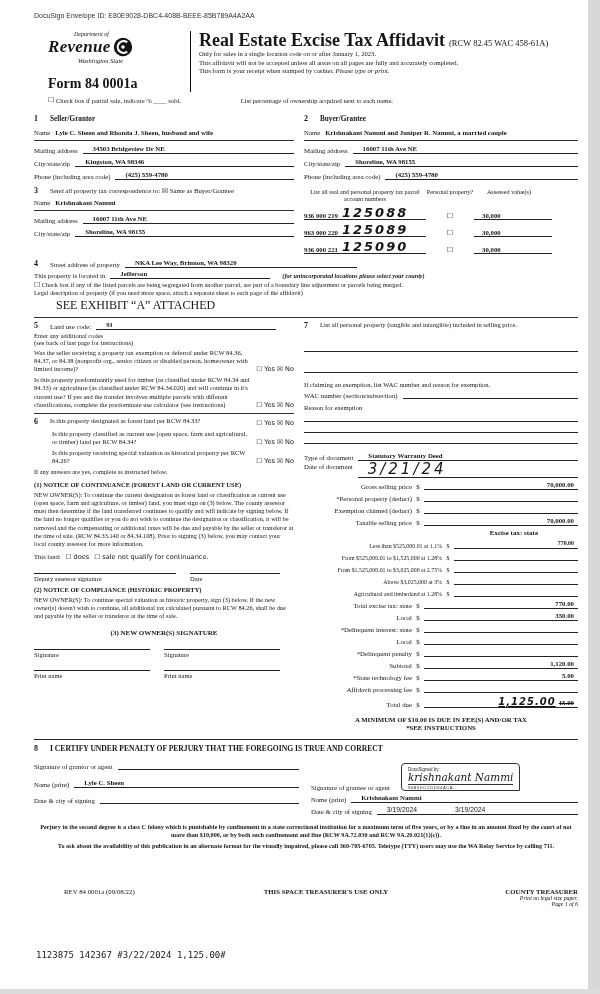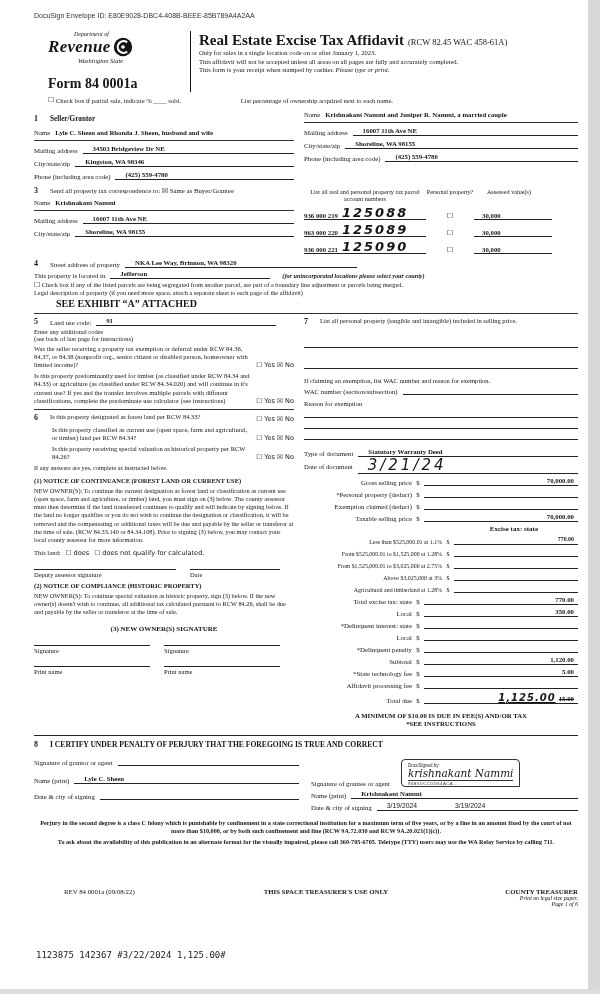--- a/index.html
+++ b/index.html
@@ -13,21 +13,21 @@
   .header{display:flex;margin-top:12px;}
   .hdr-left{width:152px;padding-left:14px;box-sizing:border-box;}
   .dept-of{font-size:6px;font-style:italic;margin-left:26px;}
   .rev-row{display:flex;align-items:flex-end;}
   .revenue{font-size:17px;font-weight:bold;font-style:italic;letter-spacing:.3px;}
   .logo{width:20px;height:20px;margin-left:2px;}
   .wa-state{font-size:6.5px;font-style:italic;margin-left:30px;}
   .form-no{font-size:14px;font-weight:bold;margin-top:12px;white-space:nowrap;}
   .hdr-div{border-left:1.5px solid #111;margin:0 8px 0 4px;}
   .hdr-right{flex:1;}
-  .title{font-size:15px;font-weight:bold;line-height:1.05;}
+  .title{font-size:18px;font-weight:bold;line-height:1.05;}
   .title-ref{font-size:8.5px;font-weight:normal;}
   .hnote{font-size:6.6px;line-height:1.3;}
   .hnote .it{font-style:italic;}
   .partial-row{display:flex;font-size:6.6px;margin:5px 0 3px 14px;}
   .own-note{margin-left:60px;}
   
   .cbx{font-family:"DejaVu Sans",sans-serif;font-size:7px;line-height:1;}
   .answer{font-family:"DejaVu Sans",sans-serif;font-size:6.6px;white-space:pre;}
   .cols{display:flex;align-items:stretch;}
   .lcol{width:260px;}
@@ -148,20 +148,21 @@
         <div class="frow">
             <span class="flabel">City/state/zip</span>
             <span class="uval">Kingston, WA 98346</span>
           </div>
         <div class="frow">
             <span class="flabel">Phone (including area code)</span>
             <span class="uval">(425) 559-4780</span>
           </div>
       </div>
       <div class="rcol">
+        <div><span class="sec-num">2</span><span class="sec-head">Buyer/Grantee</span></div>
         <div class="frow">
             <span class="flabel">Name</span>
             <span class="small-bold">Krishnakant Nammi and Juniper R. Nammi, a married couple</span>
           </div>
         <div class="sep"></div>
         <div class="frow">
             <span class="flabel">Mailing address</span>
             <span class="uval">16007 11th Ave NE</span>
           </div>
         <div class="frow">
@@ -237,21 +238,21 @@
       <div class="frow" style="margin-top:2px;">
         <span class="flabel">This property is located in</span>
         <span class="uval" style="max-width:150px;">Jefferson</span>
         <span style="font-size:6.2px;font-style:italic;font-weight:bold;margin-left:12px;">(for unincorporated locations please select your county)</span>
       </div>
       <div style="font-size:6.3px;margin-top:2px;">
         <span class="cbx">☐</span>
         <span>Check box if any of the listed parcels are being segregated from another parcel, are part of a boundary line adjustment or parcels being merged.</span>
       </div>
       <div style="font-size:6.3px;">Legal description of property (if you need more space, attach a separate sheet to each page of the affidavit)</div>
-      <div style="font-size:10px;font-weight:bold;margin:2px 0 2px 22px;">SEE EXHIBIT “A” ATTACHED</div>
+      <div style="font-size:12px;font-weight:normal;margin:2px 0 2px 22px;">SEE EXHIBIT “A” ATTACHED</div>
       <div class="sep"></div>
     </div>
 
     <div class="cols" style="margin-top:3px;">
       <div class="lcol">
         <div class="frow" style="margin-top:0;">
           <span class="sec-num">5</span>
           <span class="flabel">Land use code:</span>
           <span class="uval" style="max-width:170px;">91</span>
         </div>
@@ -282,21 +283,21 @@
           <span class="qans answer">☐ Yes  ☒ No</span>
         </div>
 
         <div class="para">If any answers are yes, complete as instructed below.</div>
         <div class="para-title">(1) NOTICE OF CONTINUANCE (FOREST LAND OR CURRENT USE)</div>
         <div class="para">NEW OWNER(S): To continue the current designation as forest land or classification as current use (open space, farm and agriculture, or timber) land, you must sign on (3) below. The county assessor must then determine if the land transferred continues to qualify and will indicate by signing below. If the land no longer qualifies or you do not wish to continue the designation or classification, it will be removed and the compensating or additional taxes will be due and payable by the seller or transferor at the time of sale. (RCW 84.33.140 or 84.34.108). Prior to signing (3) below, you may contact your local county assessor for more information.</div>
 
         <div style="font-size:6.6px;margin-top:4px;">
           <span>This land:</span>&nbsp;&nbsp;
           <span class="answer">☐ does</span>&nbsp;&nbsp;
-          <span class="answer">☐ does not qualify for calculated.</span>
+          <span class="answer">☐ sale not qualify for continuance.</span>
         </div>
 
         <div class="sigline">
           <div class="sigcell">Deputy assessor signature</div>
           <div class="sigcell" style="max-width:90px;">Date</div>
         </div>
 
         <div class="para-title">(2) NOTICE OF COMPLIANCE (HISTORIC PROPERTY)</div>
         <div class="para">NEW OWNER(S): To continue special valuation as historic property, sign (3) below. If the new owner(s) doesn't wish to continue, all additional tax calculated pursuant to RCW 84.26, shall be due and payable by the seller or transferor at the time of sale.</div>
 
@@ -327,21 +328,21 @@
           </div>
         <div style="font-size:6.6px;margin-top:5px;">Reason for exemption</div>
         <div class="blankline"></div>
         <div class="blankline"></div>
         <div class="blankline"></div>
 
         <div class="frow" style="margin-top:8px;">
           <span class="flabel">Type of document</span>
           <span class="uval">Statutory Warranty Deed</span>
         </div>
-        <div class="frow" style="margin-top:2px;align-items:center;">
+        <div class="frow" style="margin-top:2px;align-items:flex-start;">
           <span class="flabel">Date of document</span>
           <span class="uval hand" style="font-size:15px;font-weight:normal;letter-spacing:3px;line-height:.85;">3/21/24</span>
         </div>
 
         <div class="mrow">
             <span class="mlabel">Gross selling price</span>
             <span class="dollar">$</span>
             <span class="mval">70,000.00</span>
           </div>
         <div class="mrow">

